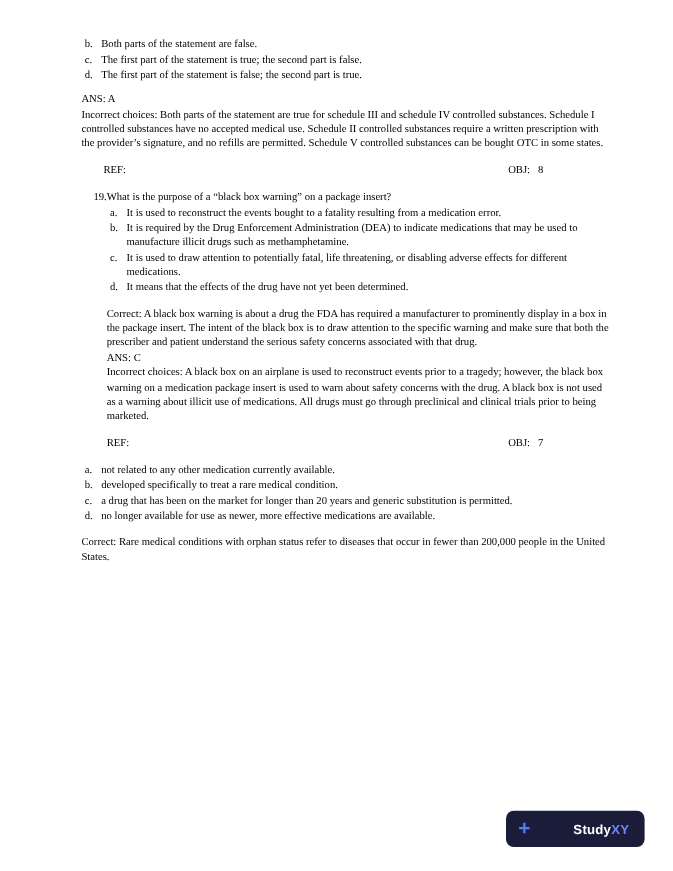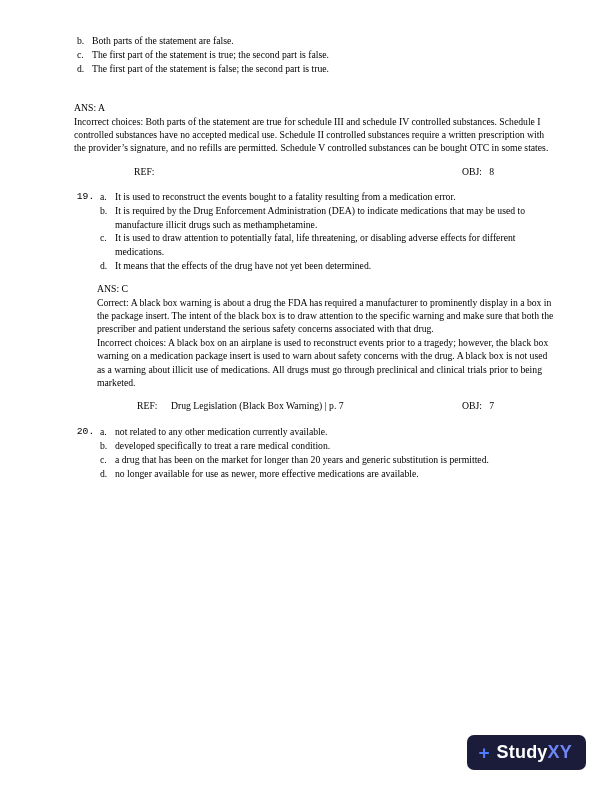--- a/index.html
+++ b/index.html
@@ -44,54 +44,52 @@
     flex: 0 0 18px;
     text-align: left;
     padding-left: 3px;
     box-sizing: border-box;
   }
   .choice .txt {
     flex: 1 1 auto;
   }
 
   .ansline {
-    margin-top: 26px;
+    margin-top: 9px;
   }
   .para {
     margin: 0;
     text-align: left;
   }
   .ref {
     margin-top: 10px;
     display: flex;
     padding-left: 20px;
   }
   .ref .reflabel {
     width: 34px;
     flex: 0 0 34px;
-    margin-left: 40px;
   }
   .ref .reftext {
     flex: 0 0 auto;
   }
   .ref .objpart {
     margin-left: auto;
     padding-right: 62px;
     white-space: pre;
   }
 
   .qblock {
     margin-top: 12px;
     display: flex;
   }
   .qnum {
     width: 23px;
     flex: 0 0 23px;
-    text-align: center;
-    font-family: Liberation Mono, monospace;
+    text-align: right;
   }
   .qbody {
     flex: 1 1 auto;
   }
   .qtext {
     margin: 0;
   }
   .qchoices {
     margin: 0;
     padding: 0;
@@ -118,23 +116,24 @@
     gap: 7px;
     font-family: "Liberation Sans", sans-serif;
   }
   .watermark .plus {
     color: #4f7cff;
     font-size: 19px;
     line-height: 19px;
     font-weight: bold;
   }
   .watermark .wtext {
-    font-size: 18px;
+    font-size: 12px;
     font-weight: bold;
     letter-spacing: 0.2px;
+    margin-left: 32px;
   }
   .watermark .wtext .xy {
     color: #6f86f5;
   }
   em { font-style: italic; }
 </style>
 </head>
 <body>
 
 <div class="page">
@@ -161,73 +160,73 @@
     </div>
 
     <div class="ref">
       <span class="reflabel">REF:</span>
       <span class="objpart">OBJ:   8</span>
     </div>
 
     <div class="qblock">
       <span class="qnum">19.</span>
       <div class="qbody">
+        <p class="qtext">What is the purpose of a “black box warning” on a package insert?</p>
         <ul class="qchoices">
           <li class="choice">
             <span class="ltr">a.</span>
             <span class="txt">It is used to reconstruct the events bought to a fatality resulting from a medication error.</span>
           </li>
           <li class="choice">
             <span class="ltr">b.</span>
             <span class="txt">It is required by the Drug Enforcement Administration (DEA) to indicate medications that may be used to manufacture illicit drugs such as methamphetamine.</span>
           </li>
           <li class="choice">
             <span class="ltr">c.</span>
             <span class="txt">It is used to draw attention to potentially fatal, life threatening, or disabling adverse effects for different medications.</span>
           </li>
           <li class="choice">
             <span class="ltr">d.</span>
             <span class="txt">It means that the effects of the drug have not yet been determined.</span>
           </li>
         </ul>
         <div class="ansblock">
+          <p class="para">Correct: A black box warning is about a drug the FDA has required a manufacturer to prominently display in a box in the package insert. The intent of the black box is to draw attention to the specific warning and make sure that both the prescriber and patient understand the serious safety concerns associated with that drug.</p>
           <p class="para">ANS:  C</p>
-          <p class="para">Correct: A black box warning is about a drug the FDA has required a manufacturer to prominently display in a box in the package insert. The intent of the black box is to draw attention to the specific warning and make sure that both the prescriber and patient understand the serious safety concerns associated with that drug.</p>
           <p class="para">Incorrect choices: A black box on an airplane is used to reconstruct events prior to a tragedy; however, the black box warning on a medication package insert is used to warn about safety concerns with the drug. A black box is not used as a warning about illicit use of medications. All drugs must go through preclinical and clinical trials prior to being marketed.</p>
         </div>
         <div class="ref" style="padding-left:0;">
           <span class="reflabel">REF:</span>
-          <span class="reftext">Drug Legislation (Black Box Warning) | p. 7</span>
           <span class="objpart">OBJ:   7</span>
         </div>
       </div>
     </div>
 
     <div class="qblock">
-      <span class="qnum">20.</span>
       <div class="qbody">
         <ul class="qchoices">
           <li class="choice">
             <span class="ltr">a.</span>
             <span class="txt">not related to any other medication currently available.</span>
           </li>
           <li class="choice">
             <span class="ltr">b.</span>
             <span class="txt">developed specifically to treat a rare medical condition.</span>
           </li>
           <li class="choice">
             <span class="ltr">c.</span>
             <span class="txt">a drug that has been on the market for longer than 20 years and generic substitution is permitted.</span>
           </li>
           <li class="choice">
             <span class="ltr">d.</span>
             <span class="txt">no longer available for use as newer, more effective medications are available.</span>
           </li>
         </ul>
         <div class="ansblock">
+          <p class="para">Correct: Rare medical conditions with orphan status refer to diseases that occur in fewer than 200,000 people in the United States.</p>
         </div>
       </div>
     </div>
 
   </div>
 
   <div class="watermark">
     <span class="plus">+</span>
     <span class="wtext"><span>Study</span><span class="xy">XY</span></span>
   </div>

